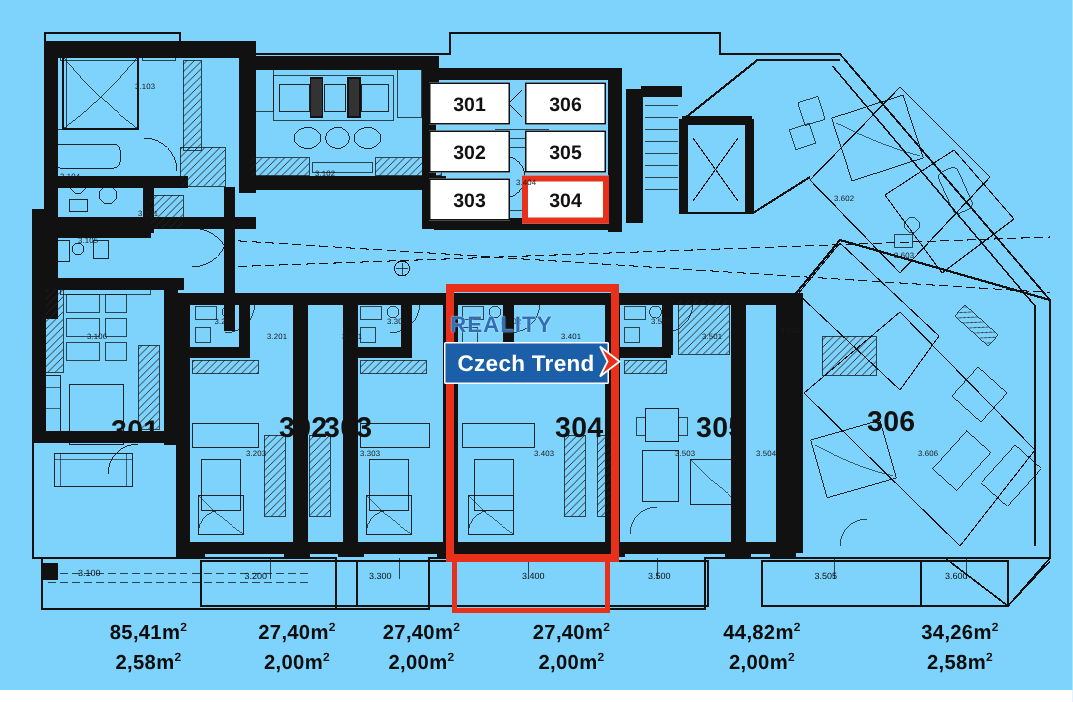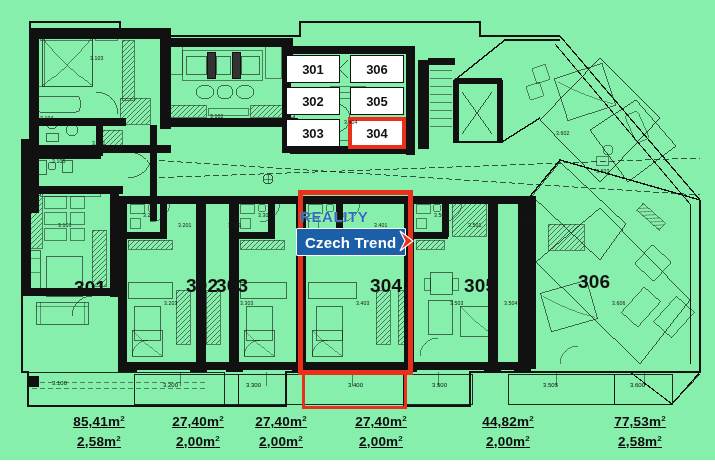--- a/index.html
+++ b/index.html
@@ -1,38 +1,38 @@
 <!DOCTYPE html>
 <html><head>
 <meta charset="utf-8">
 <style>
   html,body{margin:0;padding:0;background:#ffffff;}
   body{width:715px;height:468px;overflow:hidden;
        font-family:"Liberation Sans","DejaVu Sans",sans-serif;color:#000;}
-  #stage{position:relative;width:715px;height:460px;background:#86efac;}
+  #stage{position:relative;width:715px;height:460px;background:#7dd3fc;}
   svg#plan{position:absolute;left:0;top:0;width:715px;height:468px;}
 
   
   .unitnum{position:absolute;font-weight:bold;font-size:19px;color:#111;
            letter-spacing:.2px;line-height:1;white-space:nowrap;}
   
   .roomcode{position:absolute;font-size:5.2px;color:#1a1a1a;white-space:nowrap;
             letter-spacing:.1px;}
   
   .dimlabel{position:absolute;font-size:6px;color:#111;white-space:nowrap;}
 
   
   .selgrid{position:absolute;left:286px;top:55px;width:118px;height:92px;}
   .selcell{position:absolute;box-sizing:border-box;background:#fff;
            border:1.6px solid #111;display:flex;align-items:center;
            justify-content:center;font-weight:bold;font-size:13px;color:#111;}
   .selcell.sel{border:4px solid #E8301A;}
 
   
-  .areablock{position:absolute;text-align:center;white-space:nowrap;text-decoration:underline;}
+  .areablock{position:absolute;text-align:center;white-space:nowrap;}
   .areablock .a1,.areablock .a2{font-weight:bold;font-size:13.5px;color:#0d0d0d;
            letter-spacing:.2px;line-height:1.45;}
   .areablock sup{font-size:8px;vertical-align:super;font-weight:bold;}
 
   
   #logo{position:absolute;left:296px;top:208px;width:122px;height:52px;text-align:right;}
   #logo .reality{position:absolute;left:4px;top:0;font-weight:bold;font-size:15px;
        color:#2E6FB7;letter-spacing:.6px;text-shadow:0 0 1px #fff;}
   #logo .bar{position:absolute;left:0;top:20px;width:108px;height:26px;
        background:#1B5FA8;border:1.5px solid #ffffff;border-radius:1px;
@@ -389,21 +389,21 @@
     <div class="a1"><span>27,40m</span><sup>2</sup></div>
     <div class="a2"><span>2,00m</span><sup>2</sup></div>
   </div>
 
   <div class="areablock" style="left:456px;top:412px;width:104px;">
     <div class="a1"><span>44,82m</span><sup>2</sup></div>
     <div class="a2"><span>2,00m</span><sup>2</sup></div>
   </div>
 
   <div class="areablock" style="left:588px;top:412px;width:104px;">
-    <div class="a1"><span>77,53m</span><sup>2</sup></div>
+    <div class="a1"><span>34,26m</span><sup>2</sup></div>
     <div class="a2"><span>2,58m</span><sup>2</sup></div>
   </div>
 
   <div id="logo">
     <div class="reality">REALITY</div>
     <div class="bar">
       <span>Czech Trend</span>
     </div>
     <svg class="chev" viewBox="0 0 22 24">
       <path d="M3,2 L16,12 L3,22 L8,12 Z" fill="#E8301A" stroke="#ffffff" stroke-width="1.2"></path>

